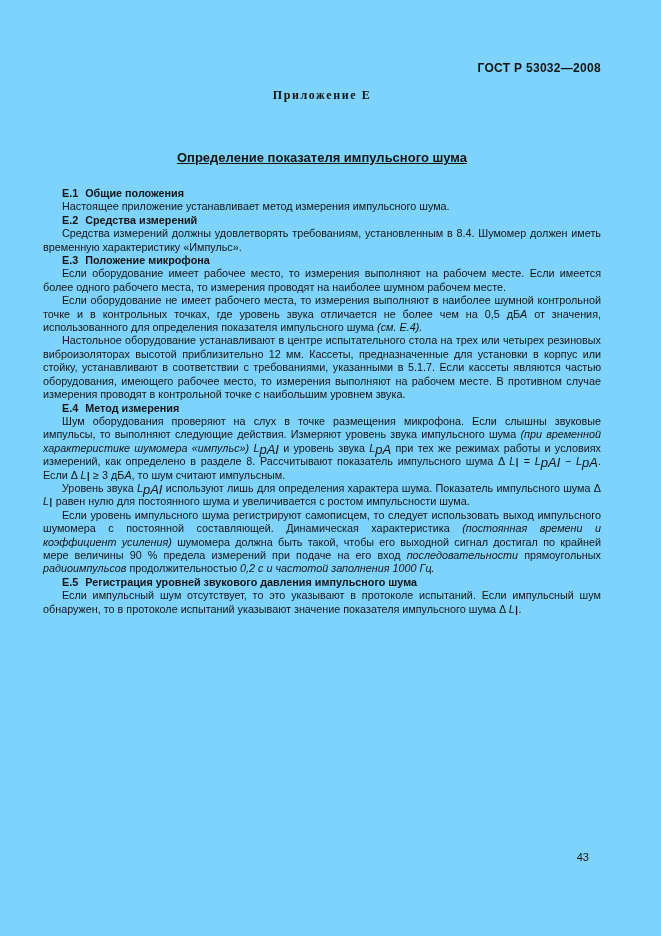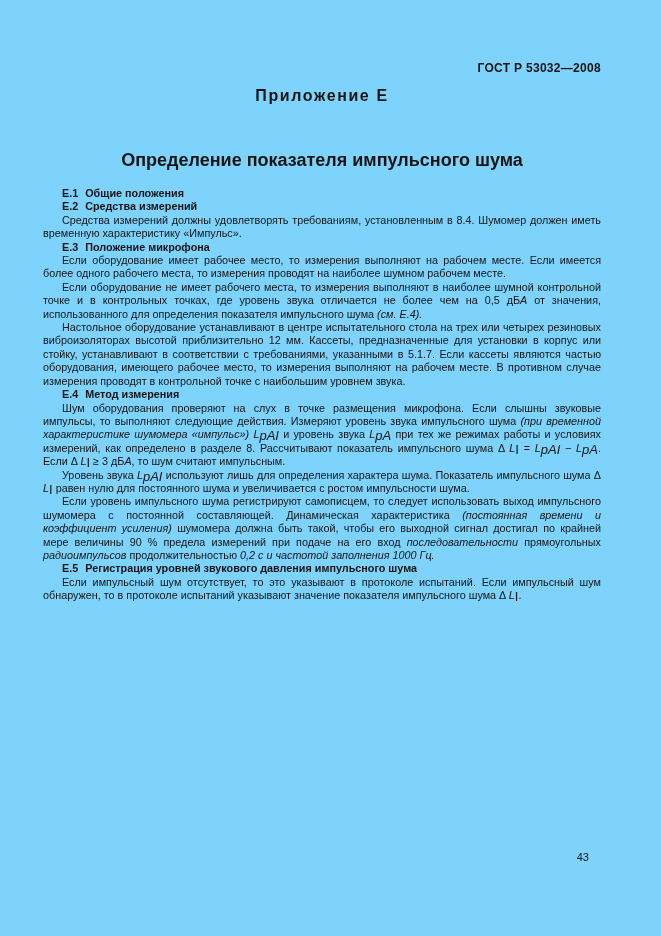--- a/index.html
+++ b/index.html
@@ -25,33 +25,35 @@
     font-size: 12px;
     font-weight: bold;
     letter-spacing: 0.3px;
   }
   .appendix-block {
     position: absolute;
     top: 88px;
     left: 43px;
     width: 558px;
     text-align: center;
-    font-size: 16px;
+    font-size: 12px;
     font-weight: bold;
     letter-spacing: 1.6px;
     line-height: 15px;
+    font-family: Liberation Serif, serif;
   }
   .doc-title {
     position: absolute;
     top: 150px;
     left: 43px;
     width: 558px;
     text-align: center;
-    font-size: 18px;
+    font-size: 13px;
     font-weight: bold;
+    text-decoration: underline;
   }
   .doc-body {
     position: absolute;
     top: 187px;
     left: 43px;
     width: 558px;
     font-size: 10.8px;
     line-height: 13.4px;
     text-align: justify;
   }
@@ -91,20 +93,21 @@
   <div class="doc-header">ГОСТ Р 53032—2008</div>
 
   <div class="appendix-block">
     <div>Приложение Е</div>
   </div>
 
   <div class="doc-title">Определение показателя импульсного шума</div>
 
   <div class="doc-body">
       <div class="section-heading"><span class="sec-num">Е.1</span>Общие положения</div>
+      <p>Настоящее приложение устанавливает метод измерения импульсного шума.</p>
       <div class="section-heading"><span class="sec-num">Е.2</span>Средства измерений</div>
       <p>Средства измерений должны удовлетворять требованиям, установленным в 8.4. Шумомер должен иметь временную характеристику «Импульс».</p>
       <div class="section-heading"><span class="sec-num">Е.3</span>Положение микрофона</div>
       <p>Если оборудование имеет рабочее место, то измерения выполняют на рабочем месте. Если имеется более одного рабочего места, то измерения проводят на наиболее шумном рабочем месте.</p>
       <p>Если оборудование не имеет рабочего места, то измерения выполняют в наиболее шумной контрольной точ­ке и в контрольных точках, где уровень звука отличается не более чем на 0,5 дБ<i>А</i> от значения, использованного для определения показателя импульсного шума <i>(см. Е.4).</i></p>
       <p>Настольное оборудование устанавливают в центре испытательного стола на трех или четырех резиновых виброизоляторах высотой приблизительно 12 мм. Кассеты, предназначенные для установки в корпус или стойку, устанавливают в соответствии с требованиями, указанными в 5.1.7. Если кассеты являются частью оборудования, имеющего рабочее место, то измерения выполняют на рабочем месте. В противном случае измерения проводят в контрольной точке с наибольшим уровнем звука.</p>
       <div class="section-heading"><span class="sec-num">Е.4</span>Метод измерения</div>
       <p>Шум оборудования проверяют на слух в точке размещения микрофона. Если слышны звуковые импульсы, то выполняют следующие действия. Измеряют уровень звука импульсного шума <i>(при временной характеристике шумомера «импульс») </i><i>L</i><sub><i>pAI</i></sub> и уровень звука <i>L</i><sub><i>pA</i></sub> при тех же режимах работы и условиях измерений, как определено в разделе 8. Рассчитывают показатель импульсного шума Δ <i>L</i><sub>I</sub> = <i>L</i><sub><i>pAI</i></sub> − <i>L</i><sub><i>pA</i></sub>. Если Δ <i>L</i><sub>I</sub> ≥ 3 дБ<i>А</i>, то шум считают импульсным.</p>
       <p>Уровень звука <i>L</i><sub><i>pAI</i></sub> используют лишь для определения характера шума. Показатель импульсного шума Δ <i>L</i><sub>I</sub> равен нулю для постоянного шума и увеличивается с ростом импульсности шума.</p>
       <p>Если уровень импульсного шума регистрируют самописцем, то следует использовать выход импульсного шумомера с постоянной составляющей. Динамическая характеристика <i>(постоянная времени и коэффициент уси­ления)</i> шумомера должна быть такой, чтобы его выходной сигнал достигал по крайней мере величины 90 % предела измерений при подаче на его вход <i>последовательности</i> прямоугольных <i>радиоимпульсов</i> продолжительностью <i>0,2 с и частотой заполнения 1000 Гц.</i></p>

